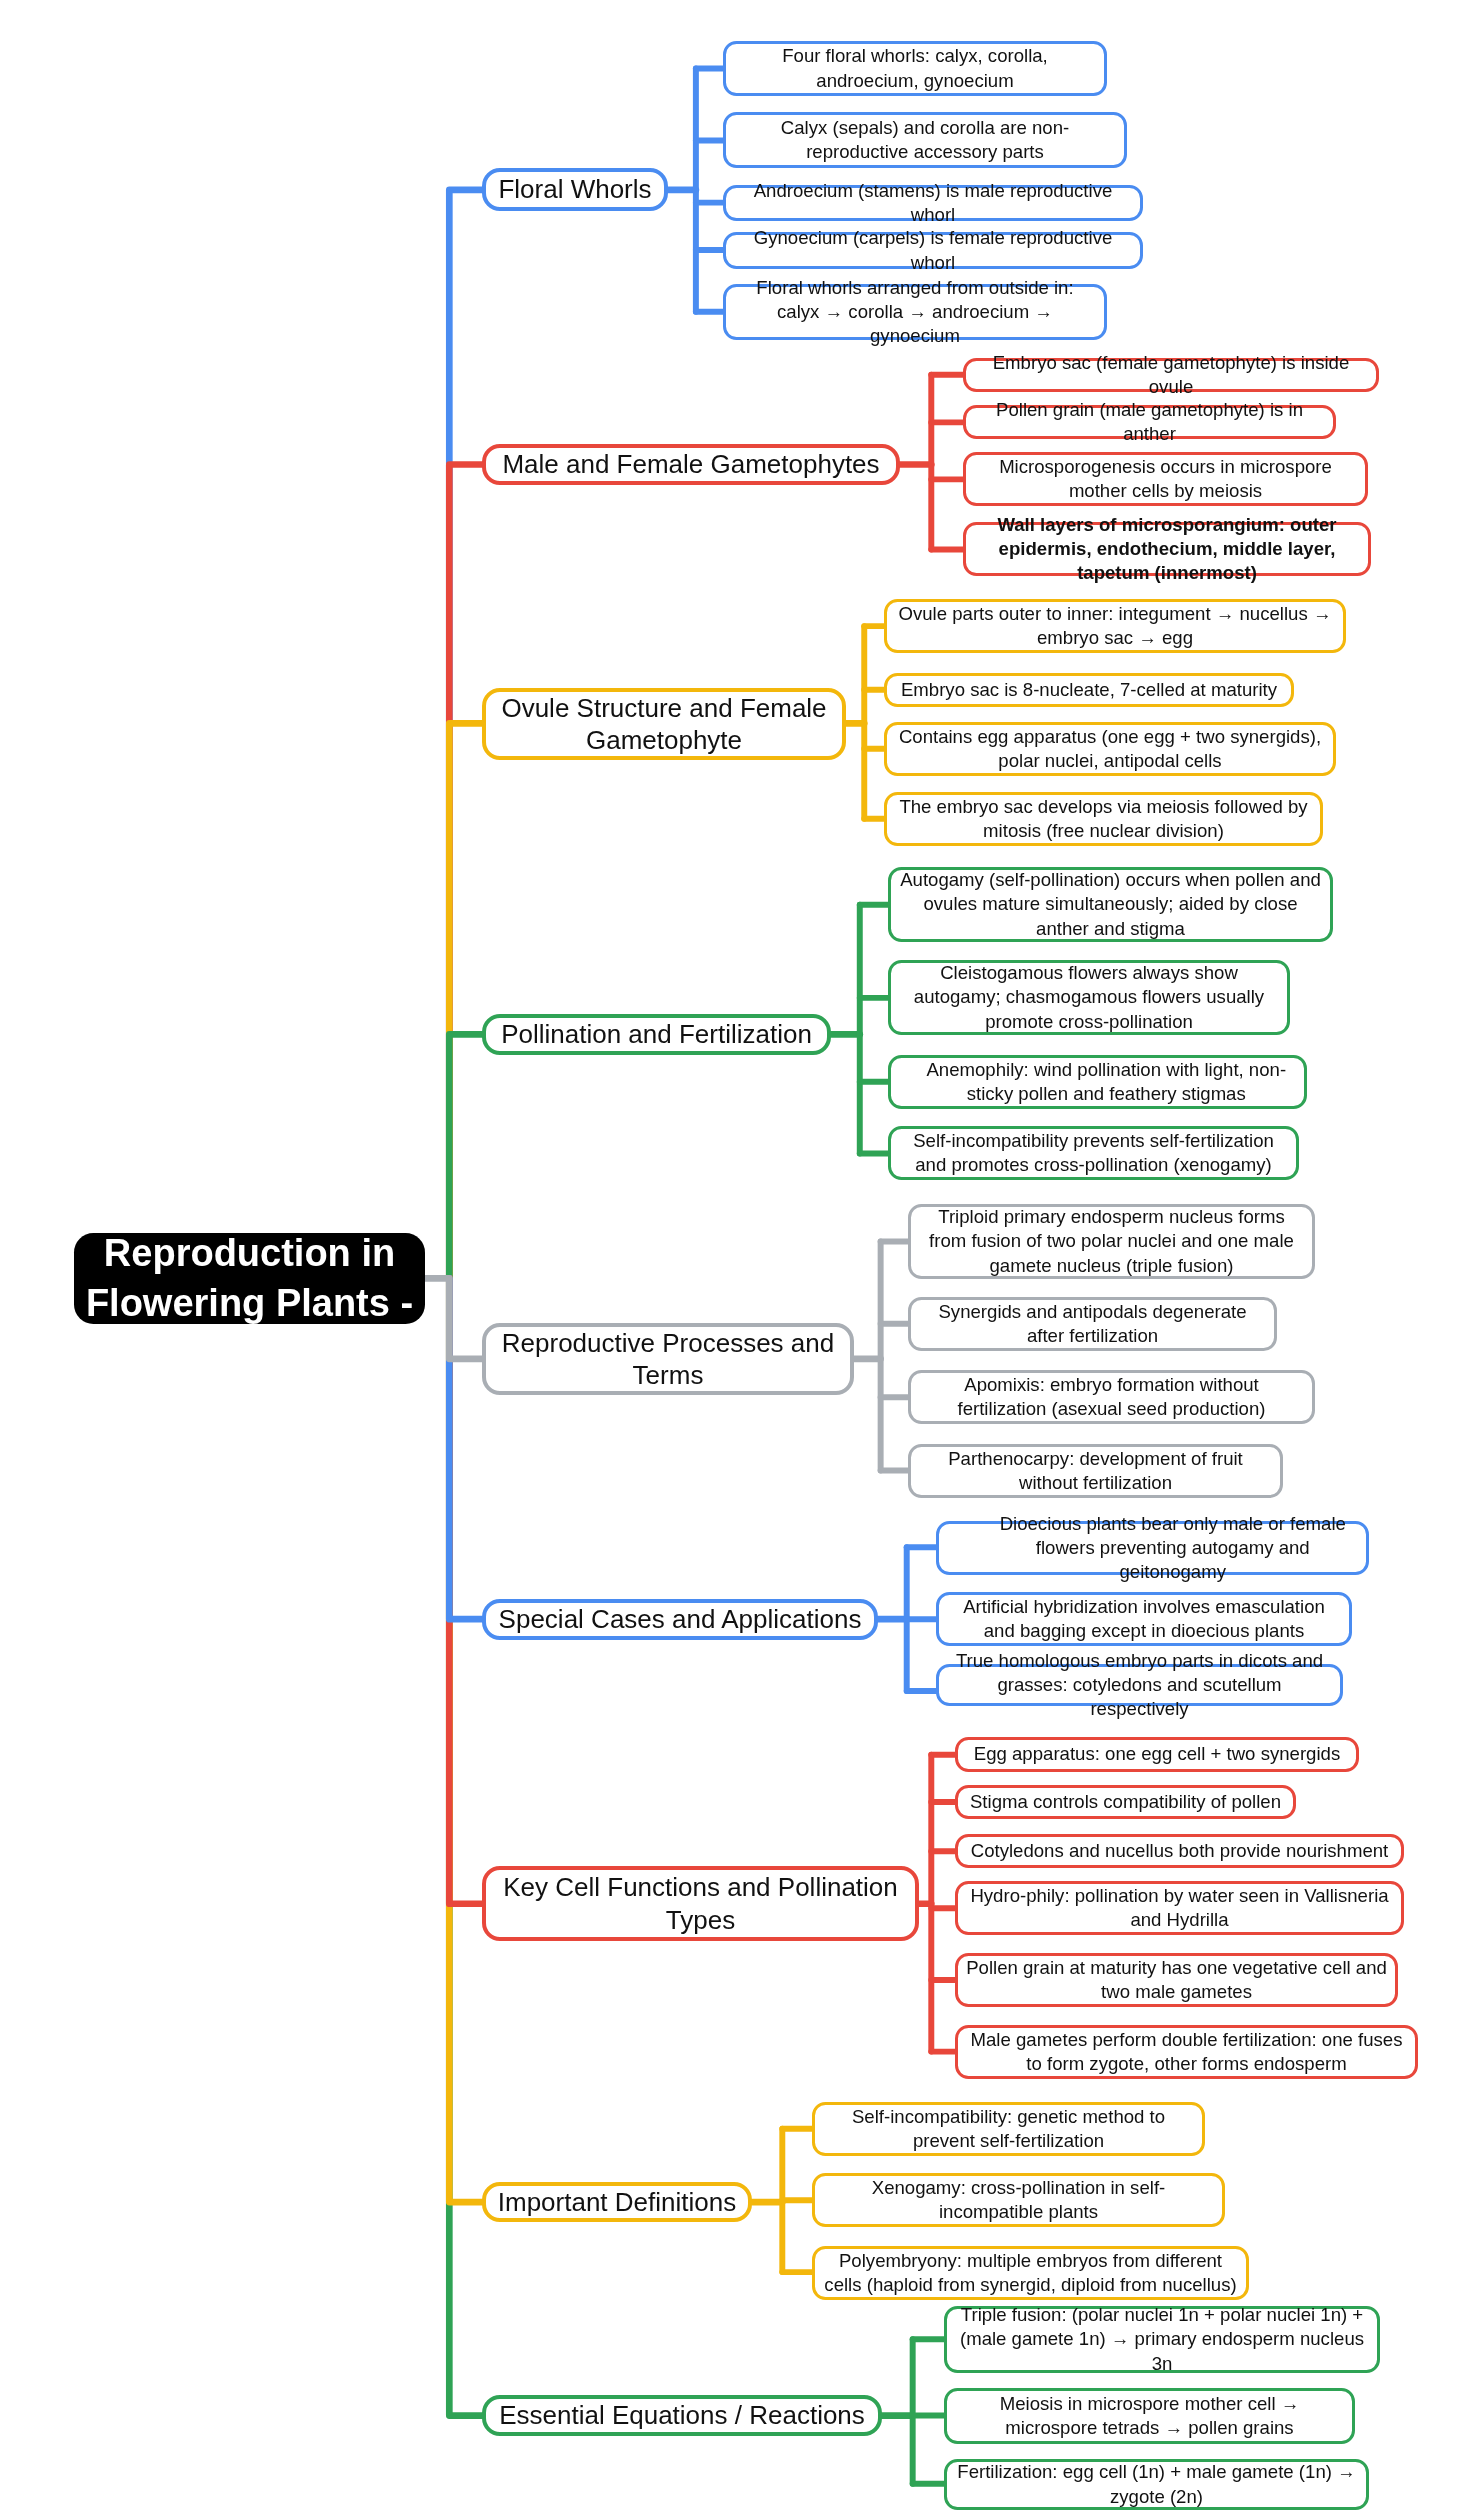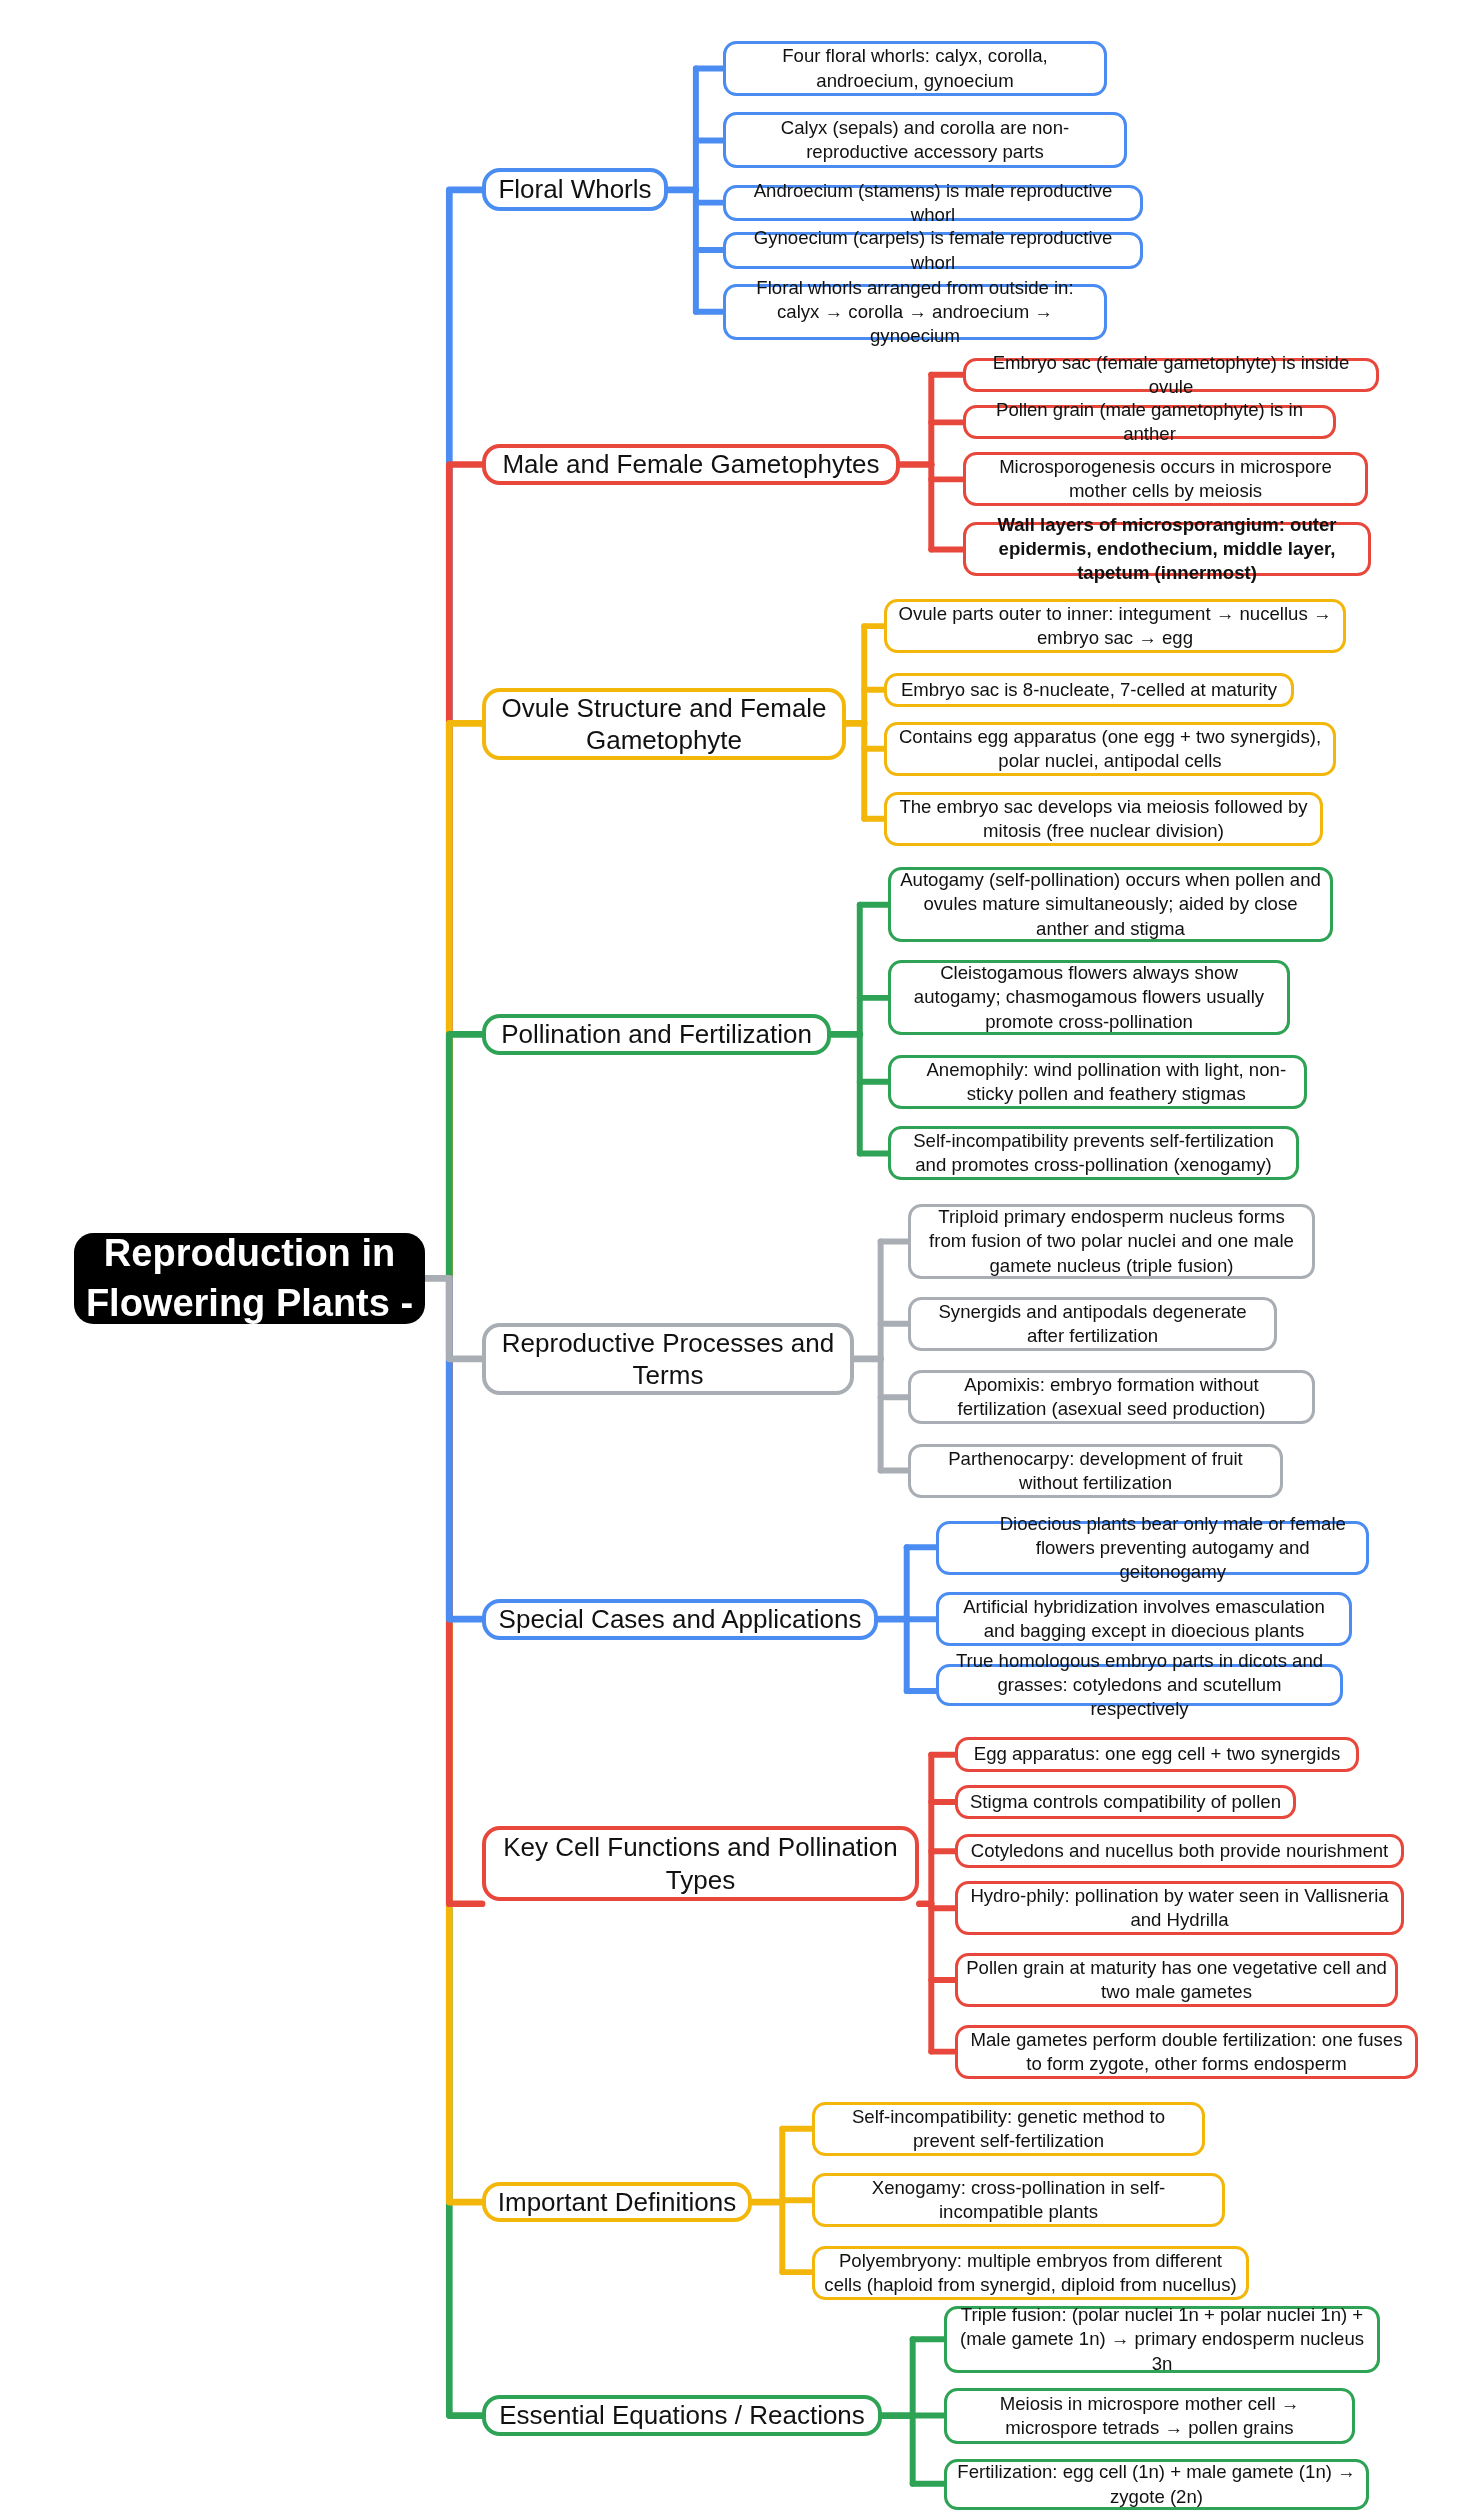--- a/index.html
+++ b/index.html
@@ -110,21 +110,21 @@
       <div class="node leaf" style="left: 888px; top: 1126px; width: 411px; height: 54px; border-color: rgb(47, 163, 85);">Self-incompatibility prevents self-fertilization and promotes cross-pollination (xenogamy)</div>
       <div class="node topic" style="left: 482px; top: 1323px; width: 372px; height: 72px; border-color: rgb(169, 174, 180);">Reproductive Processes and Terms</div>
       <div class="node leaf" style="left: 908px; top: 1204px; width: 407px; height: 75px; border-color: rgb(169, 174, 180);">Triploid primary endosperm nucleus forms from fusion of two polar nuclei and one male gamete nucleus (triple fusion)</div>
       <div class="node leaf" style="left: 908px; top: 1297px; width: 369px; height: 54px; border-color: rgb(169, 174, 180);">Synergids and antipodals degenerate after fertilization</div>
       <div class="node leaf" style="left: 908px; top: 1370px; width: 407px; height: 54px; border-color: rgb(169, 174, 180);">Apomixis: embryo formation without fertilization (asexual seed production)</div>
       <div class="node leaf" style="left: 908px; top: 1444px; width: 375px; height: 54px; border-color: rgb(169, 174, 180);">Parthenocarpy: development of fruit without fertilization</div>
       <div class="node topic" style="left: 482px; top: 1599px; width: 396px; height: 41px; border-color: rgb(74, 140, 241);">Special Cases and Applications</div>
       <div class="node leaf" style="left: 936px; top: 1521px; width: 433px; height: 54px; border-color: rgb(74, 140, 241); padding-left: 48px;">Dioecious plants bear only male or female flowers preventing autogamy and geitonogamy</div>
       <div class="node leaf" style="left: 936px; top: 1592px; width: 416px; height: 54px; border-color: rgb(74, 140, 241);">Artificial hybridization involves emasculation and bagging except in dioecious plants</div>
       <div class="node leaf" style="left: 936px; top: 1664px; width: 407px; height: 42px; border-color: rgb(74, 140, 241);">True homologous embryo parts in dicots and grasses: cotyledons and scutellum respectively</div>
-      <div class="node topic" style="left: 482px; top: 1826px; width: 437px; height: 75px; border-color: rgb(232, 71, 59);">Key Cell Functions and Pollination Types</div>
+      <div class="node topic" style="left: 482px; top: 1866px; width: 437px; height: 75px; border-color: rgb(232, 71, 59);">Key Cell Functions and Pollination Types</div>
       <div class="node leaf" style="left: 955px; top: 1737px; width: 404px; height: 35px; border-color: rgb(232, 71, 59);">Egg apparatus: one egg cell + two synergids</div>
       <div class="node leaf" style="left: 955px; top: 1785px; width: 341px; height: 34px; border-color: rgb(232, 71, 59);">Stigma controls compatibility of pollen</div>
       <div class="node leaf" style="left: 955px; top: 1834px; width: 449px; height: 34px; border-color: rgb(232, 71, 59);">Cotyledons and nucellus both provide nourishment</div>
       <div class="node leaf" style="left: 955px; top: 1881px; width: 449px; height: 54px; border-color: rgb(232, 71, 59);">Hydro-phily: pollination by water seen in Vallisneria and Hydrilla</div>
       <div class="node leaf" style="left: 955px; top: 1953px; width: 443px; height: 54px; border-color: rgb(232, 71, 59);">Pollen grain at maturity has one vegetative cell and two male gametes</div>
       <div class="node leaf" style="left: 955px; top: 2025px; width: 463px; height: 54px; border-color: rgb(232, 71, 59);">Male gametes perform double fertilization: one fuses to form zygote, other forms endosperm</div>
       <div class="node topic" style="left: 482px; top: 2182px; width: 270px; height: 40px; border-color: rgb(243, 183, 12);">Important Definitions</div>
       <div class="node leaf" style="left: 812px; top: 2102px; width: 393px; height: 54px; border-color: rgb(243, 183, 12);">Self-incompatibility: genetic method to prevent self-fertilization</div>
       <div class="node leaf" style="left: 812px; top: 2173px; width: 413px; height: 54px; border-color: rgb(243, 183, 12);">Xenogamy: cross-pollination in self-incompatible plants</div>
       <div class="node leaf" style="left: 812px; top: 2246px; width: 437px; height: 54px; border-color: rgb(243, 183, 12);">Polyembryony: multiple embryos from different cells (haploid from synergid, diploid from nucellus)</div>

